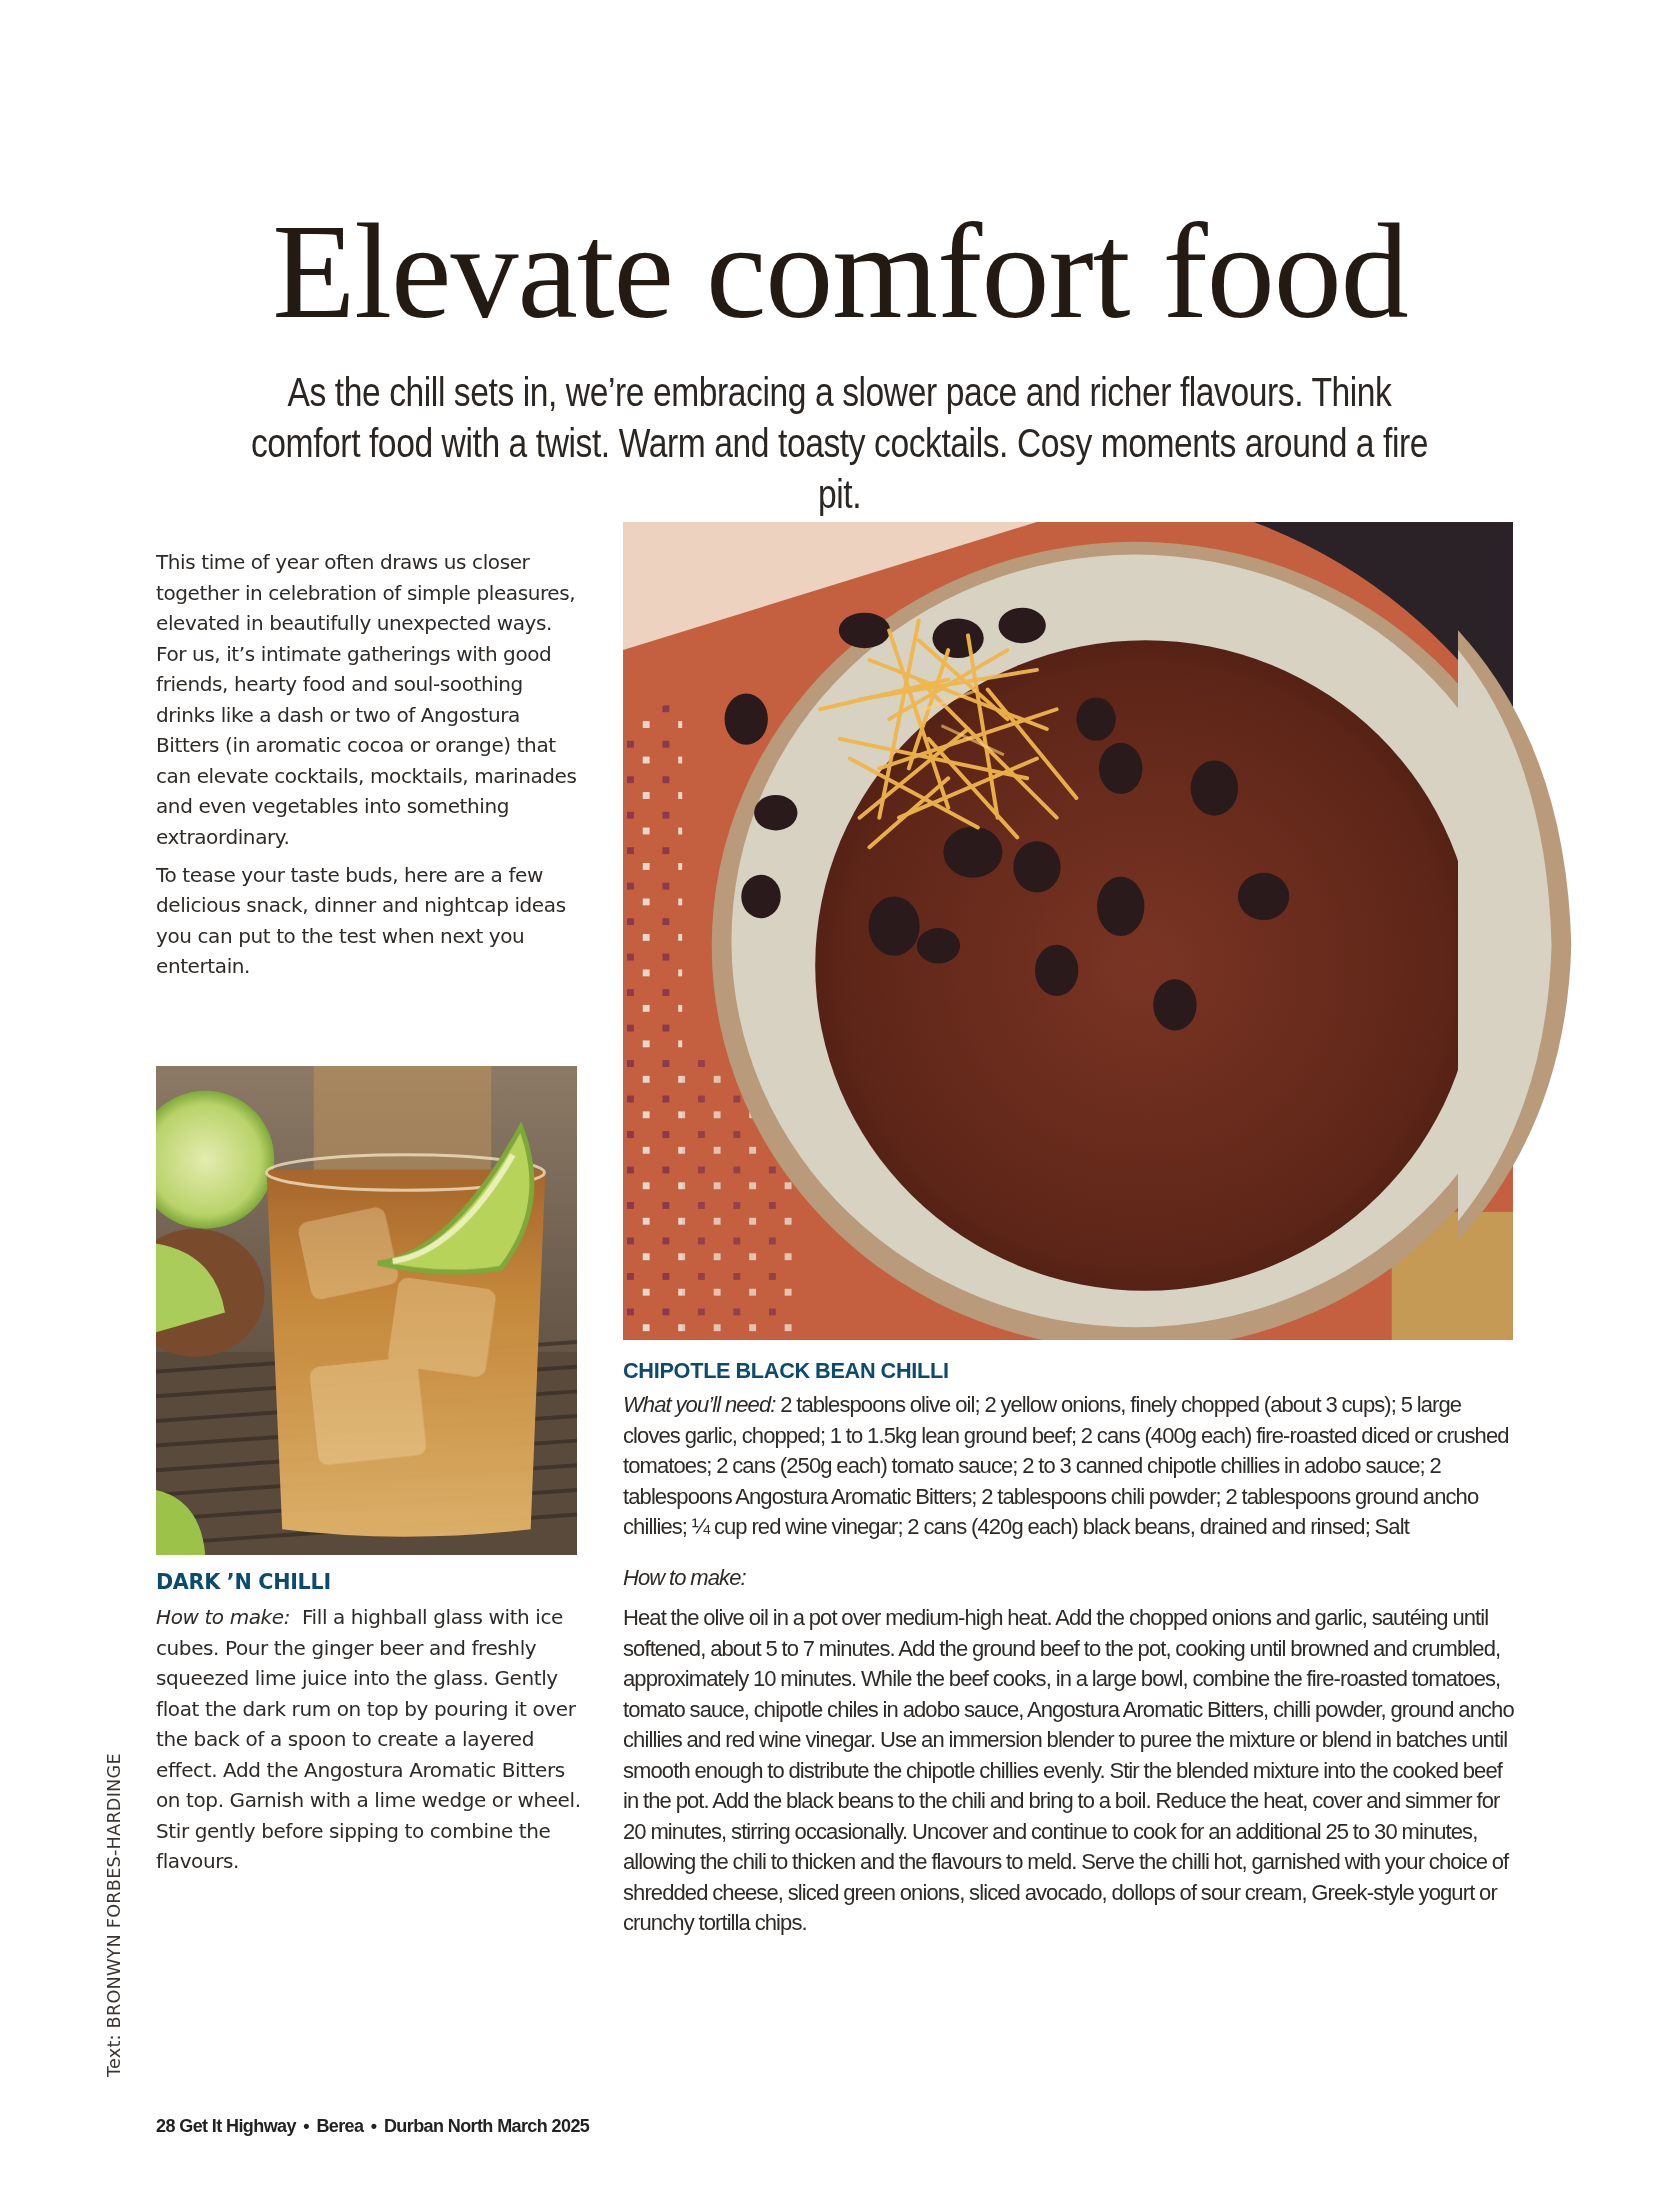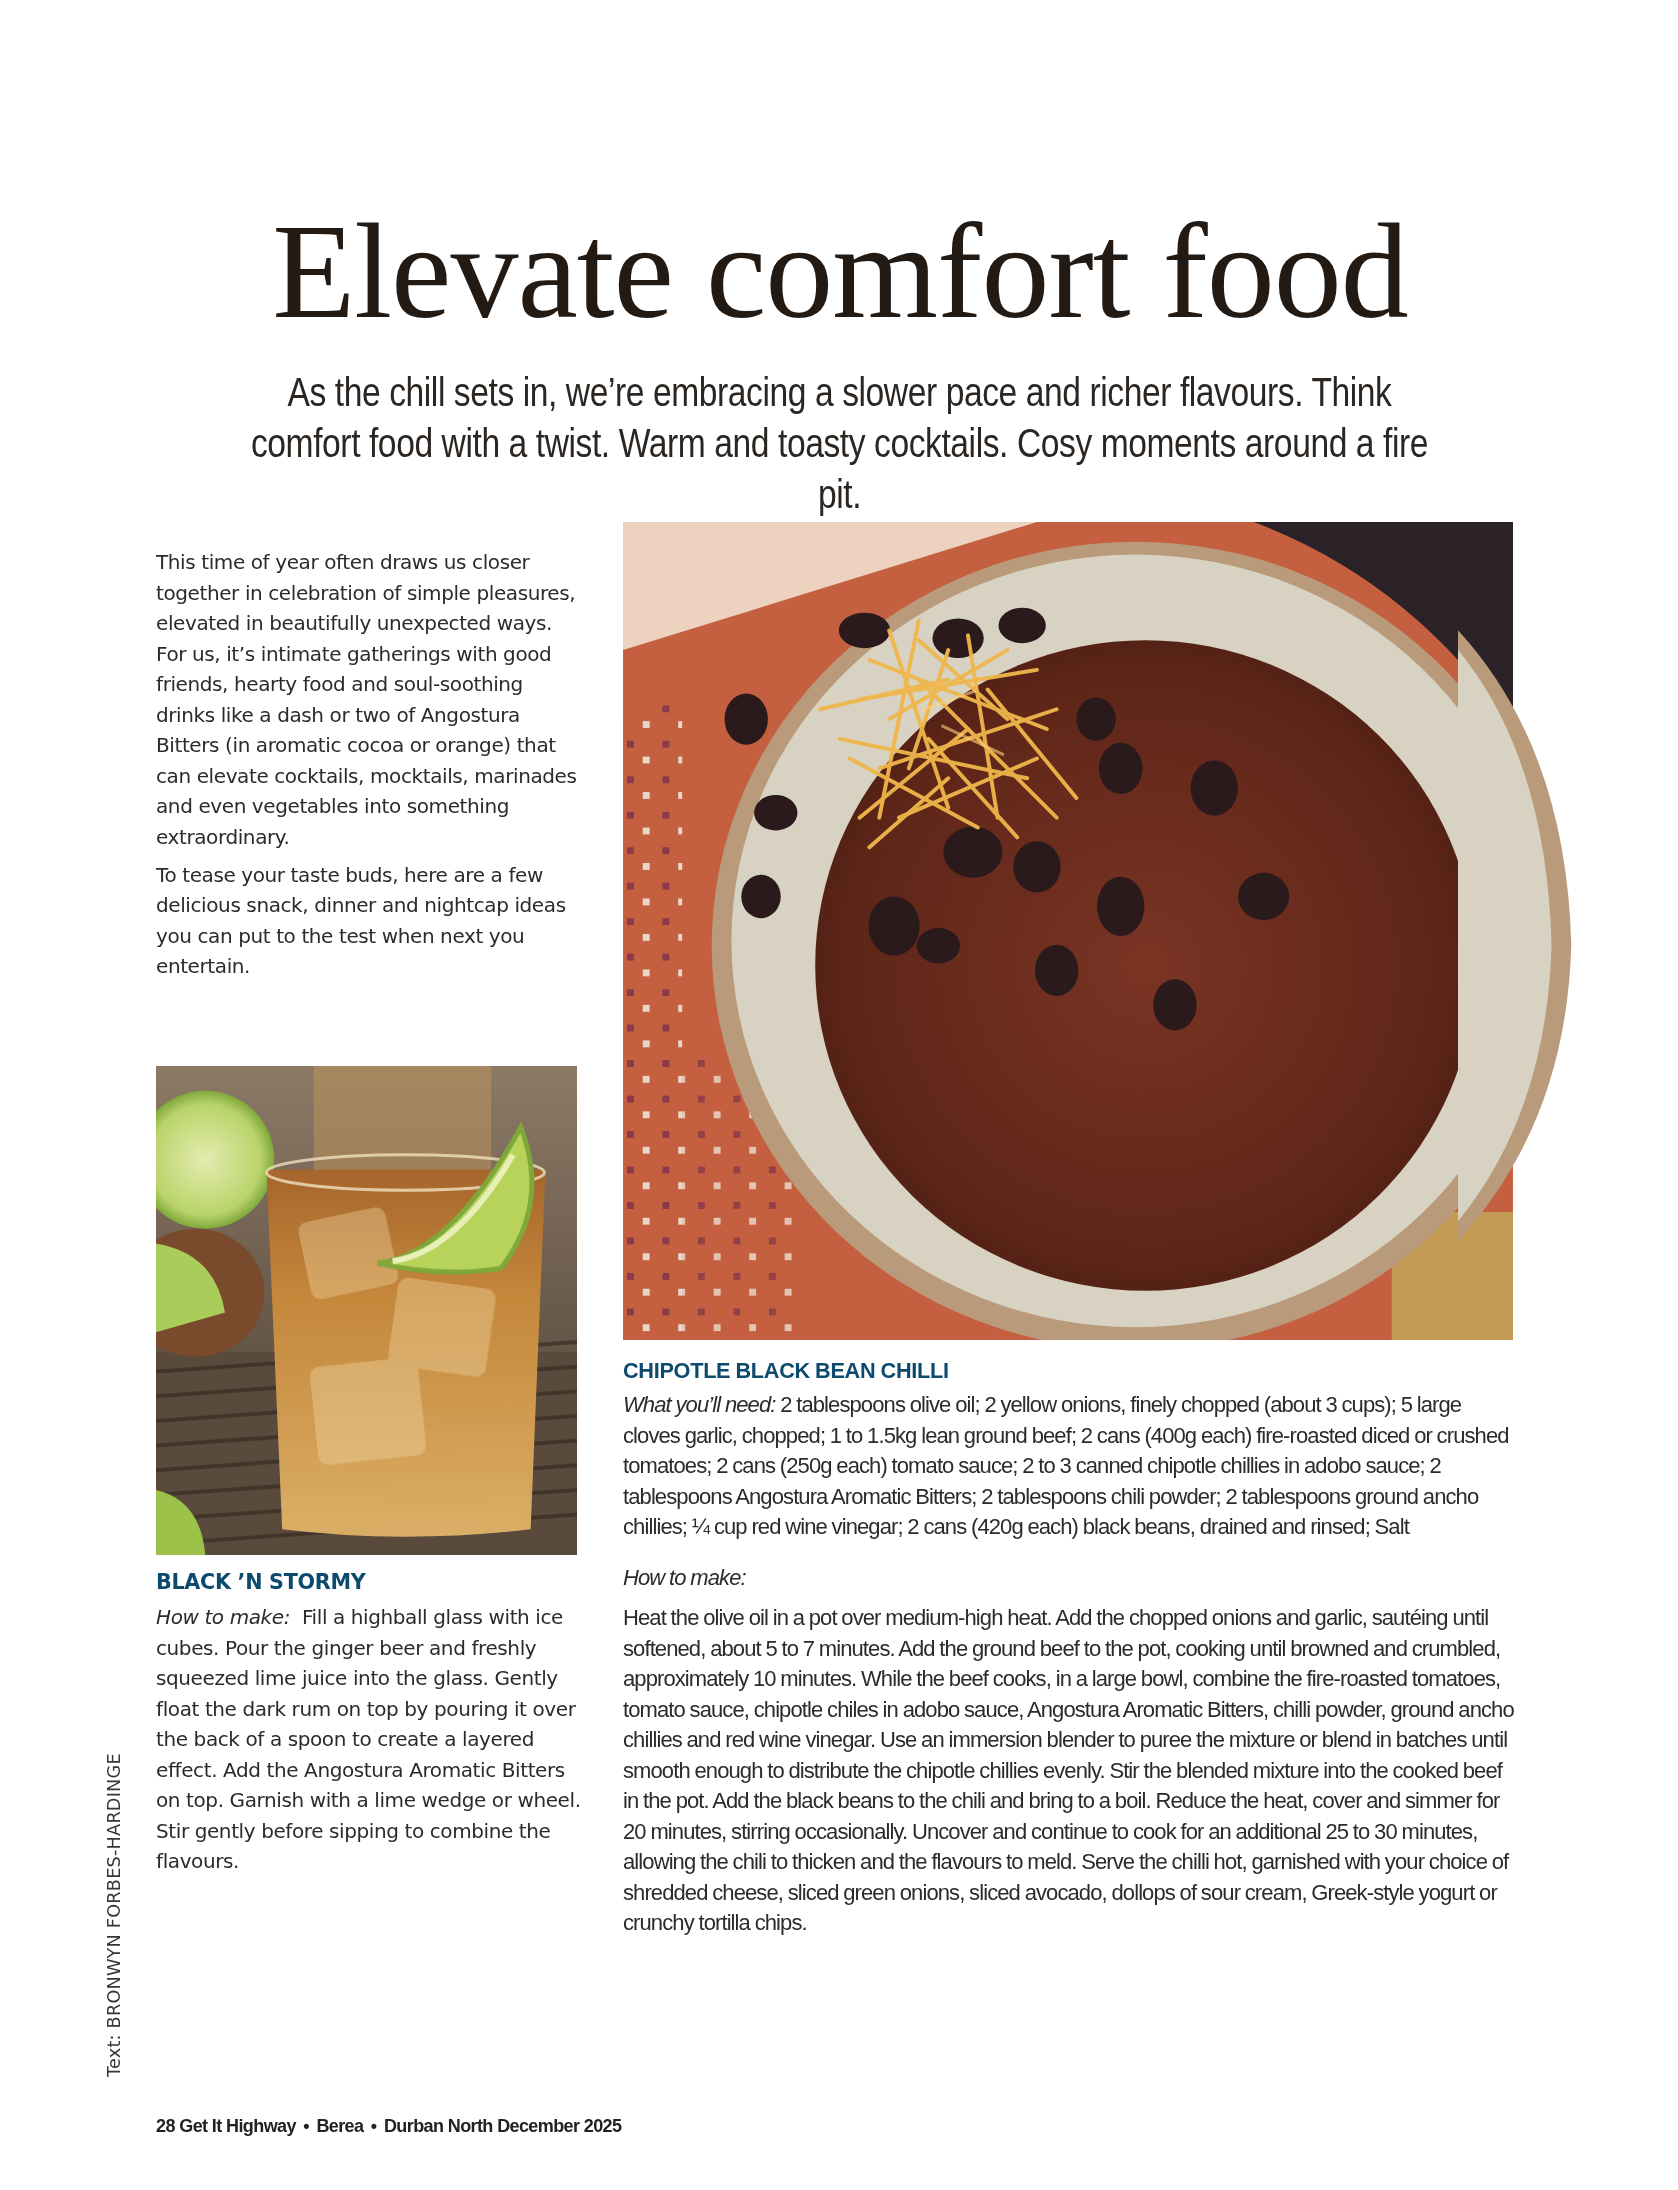--- a/index.html
+++ b/index.html
@@ -209,37 +209,37 @@
     </svg>
   </div>
   <div class="bowl-overflow">
     <svg width="197" height="611" viewBox="0 0 200 620">
       <path d="M0 0 Q110 120 115 320 Q110 500 0 620 L0 0 Z" fill="#b99a7a"></path>
       <path d="M0 20 Q90 130 95 320 Q90 490 0 600 L0 20 Z" fill="#d8d2c2"></path>
     </svg>
   </div>
 
   <div class="dark-recipe body-text">
-    <h3 class="recipe-title">BLACK ’N STORMY</h3>
+    <h3 class="recipe-title">DARK ’N CHILLI</h3>
     <p><em>How to make:</em><span style="white-space: pre-wrap;">  Fill a highball glass with ice cubes. Pour the ginger beer and freshly squeezed lime juice into the glass. Gently float the dark rum on top by pouring it over the back of a spoon to create a layered effect. Add the Angostura Aromatic Bitters on top. Garnish with a lime wedge or wheel. Stir gently before sipping to combine the flavours.</span></p>
   </div>
 
   <div class="chilli-recipe condensed">
     <h3 class="recipe-title">CHIPOTLE BLACK BEAN CHILLI</h3>
     <p style="margin-bottom: 19.7px;"><em>What you’ll need:</em><span> 2 tablespoons olive oil; 2 yellow onions, finely chopped (about 3 cups); 5 large cloves garlic, chopped; 1 to 1.5kg lean ground beef; 2 cans (400g each) fire-roasted diced or crushed tomatoes; 2 cans (250g each) tomato sauce; 2 to 3 canned chipotle chillies in adobo sauce; 2 tablespoons Angostura Aromatic Bitters; 2 tablespoons chili powder; 2 tablespoons ground ancho chillies; ¼ cup red wine vinegar; 2 cans (420g each) black beans, drained and rinsed; Salt</span></p>
     <p style="margin-bottom: 9.9px;"><em>How to make:</em></p>
     <p>Heat the olive oil in a pot over medium-high heat. Add the chopped onions and garlic, sautéing until softened, about 5 to 7 minutes. Add the ground beef to the pot, cooking until browned and crumbled, approximately 10 minutes. While the beef cooks, in a large bowl, combine the fire-roasted tomatoes, tomato sauce, chipotle chiles in adobo sauce, Angostura Aromatic Bitters, chilli powder, ground ancho chillies and red wine vinegar. Use an immersion blender to puree the mixture or blend in batches until smooth enough to distribute the chipotle chillies evenly. Stir the blended mixture into the cooked beef in the pot. Add the black beans to the chili and bring to a boil. Reduce the heat, cover and simmer for 20 minutes, stirring occasionally. Uncover and continue to cook for an additional 25 to 30 minutes, allowing the chili to thicken and the flavours to meld. Serve the chilli hot, garnished with your choice of shredded cheese, sliced green onions, sliced avocado, dollops of sour cream, Greek-style yogurt or crunchy tortilla chips.</p>
   </div>
 
   <div class="byline">Text: BRONWYN FORBES-HARDINGE</div>
 
   <div class="footer">
     <span>28</span>
     <span>Get It Highway</span>
     <span class="sep">•</span>
     <span>Berea</span>
     <span class="sep">•</span>
     <span>Durban North</span>
-    <span>December 2025</span>
+    <span>March 2025</span>
   </div>
 
 </div>
 
 
 </body></html>

